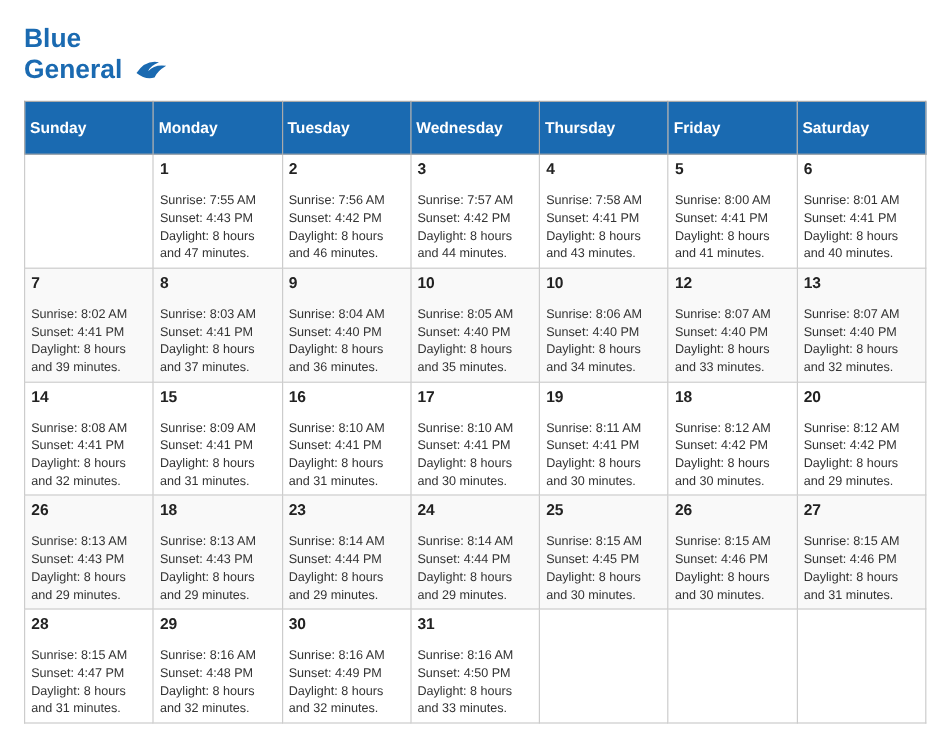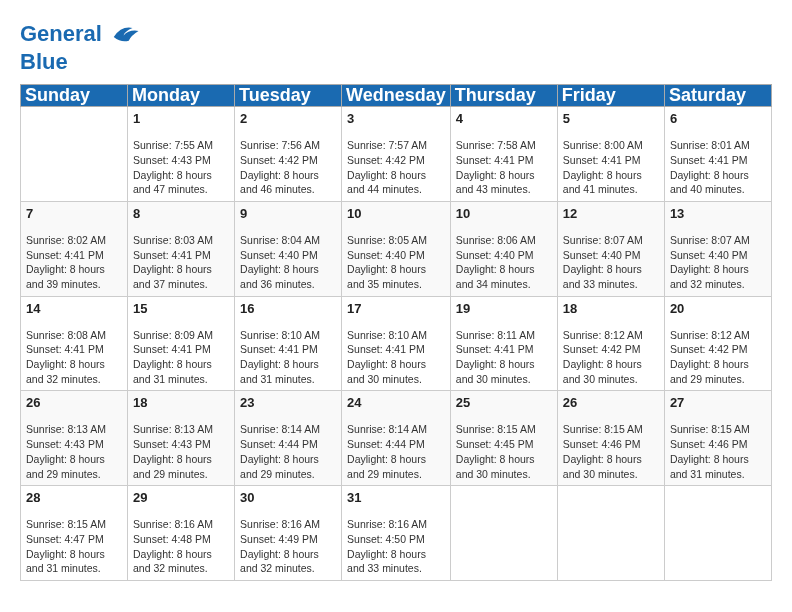--- a/index.html
+++ b/index.html
@@ -47,23 +47,23 @@
       color: #555;
     }
     .calendar {
       width: 100%;
       border-collapse: collapse;
       font-size: 11px;
     }
     .calendar th {
       background-color: #1a6ab1;
       color: #fff;
-      padding: 0 4px;
+      padding: 14px 4px;
       text-align: left;
-      font-size: 18px;
+      font-size: 13px;
       font-weight: bold;
       border: 1px solid #aaa;
     }
     .calendar td {
       border: 1px solid #ccc;
       vertical-align: top;
       padding: 4px 5px;
       width: 107px;
       min-height: 80px;
       background: #fff;
@@ -86,27 +86,27 @@
     .empty-cell {
       background: #fff !important;
     }
   </style>
 </head>
 <body>
 
 <div class="header">
   <div class="logo">
     <div>
+      <div class="logo-text" style="color:#1a6ab1;font-size:22px;font-weight:bold;">Blue</div>
       <div class="logo-text">
         <span>General</span>
         <svg class="logo-bird" viewBox="0 0 40 35" style="display:inline-block;vertical-align:middle;margin-left:2px;">
           <path d="M5 20 Q15 5 30 8 Q20 12 18 18 Q25 10 38 12 Q28 18 25 25 Q15 28 5 20Z" fill="#1a6ab1"></path>
         </svg>
       </div>
-      <div class="logo-text" style="color:#1a6ab1;font-size:22px;font-weight:bold;">Blue</div>
     </div>
   </div>
   <div class="title-block">
     <div class="month-title"></div>
     <div class="location-title"></div>
   </div>
 </div>
 
 <table class="calendar">
   <thead>

